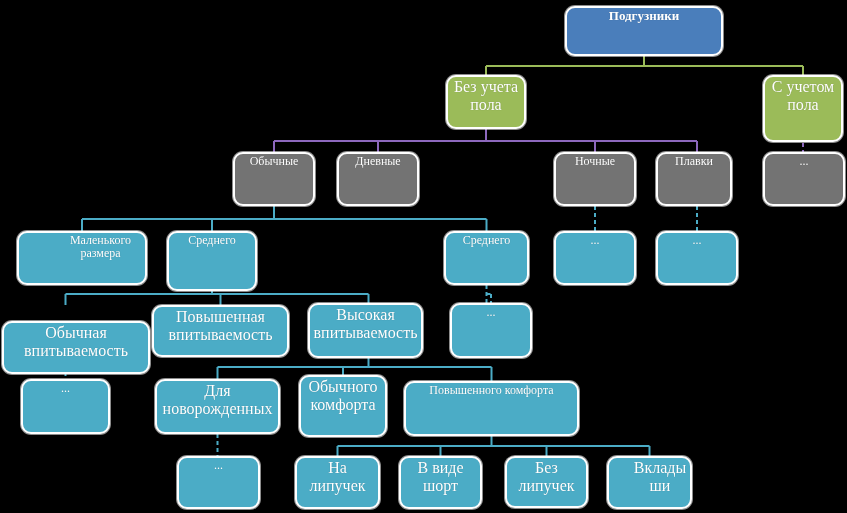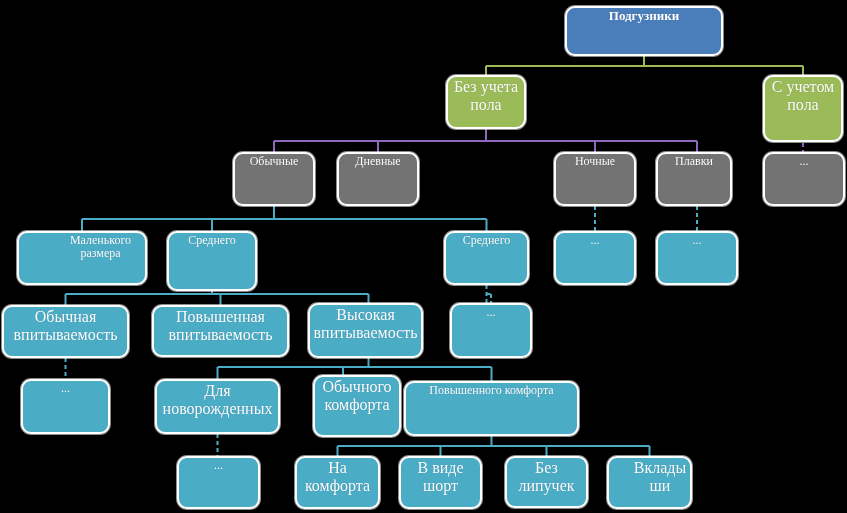--- a/index.html
+++ b/index.html
@@ -137,49 +137,49 @@
       </div>
       <div class="node n-teal fs-12" style="left: 444px; top: 231px; width: 85px; height: 54px;">
         <span>Среднего</span>
       </div>
       <div class="node n-teal fs-12" style="left: 554px; top: 231px; width: 82px; height: 54px;">
         <span>...</span>
       </div>
       <div class="node n-teal fs-12" style="left: 656px; top: 231px; width: 82px; height: 54px;">
         <span>...</span>
       </div>
-      <div class="node n-teal fs-11" style="left: 2px; top: 305px; width: 127px; height: 53px;">
+      <div class="node n-teal fs-11" style="left: 2px; top: 321px; width: 148px; height: 53px;">
         <span>Обычная впитываемость</span>
       </div>
       <div class="node n-teal fs-11" style="left: 152px; top: 305px; width: 137px; height: 52px;">
         <span>Повышенная впитываемость</span>
       </div>
       <div class="node n-teal fs-11" style="left: 308px; top: 303px; width: 115px; height: 55px;">
         <span>Высокая впитываемость</span>
       </div>
       <div class="node n-teal fs-12" style="left: 450px; top: 303px; width: 82px; height: 55px;">
         <span>...</span>
       </div>
       <div class="node n-teal fs-12" style="left: 21px; top: 379px; width: 89px; height: 55px;">
         <span>...</span>
       </div>
       <div class="node n-teal fs-11" style="left: 155px; top: 379px; width: 125px; height: 55px;">
         <span>Для новорожденных</span>
       </div>
-      <div class="node n-teal fs-11" style="left: 299px; top: 375px; width: 88px; height: 62px; margin-left: 14px;">
+      <div class="node n-teal fs-11" style="left: 299px; top: 375px; width: 88px; height: 62px;">
         <span>Обычного комфорта</span>
       </div>
       <div class="node n-teal fs-12" style="left: 404px; top: 381px; width: 175px; height: 55px;">
         <span>Повышенного комфорта</span>
       </div>
       <div class="node n-teal fs-12" style="left: 177px; top: 456px; width: 83px; height: 53px;">
         <span>...</span>
       </div>
       <div class="node n-teal fs-11" style="left: 295px; top: 456px; width: 85px; height: 53px;">
-        <span>На комфорта</span>
+        <span>На липучек</span>
       </div>
       <div class="node n-teal fs-11" style="left: 399px; top: 456px; width: 83px; height: 53px;">
         <span>В виде шорт</span>
       </div>
       <div class="node n-teal fs-11" style="left: 505px; top: 456px; width: 83px; height: 52px;">
         <span>Без липучек</span>
       </div>
       <div class="node n-teal fs-11" style="left: 607px; top: 456px; width: 85px; height: 53px; padding-left: 24px;">
         <span>Вкладыши</span>
       </div>

